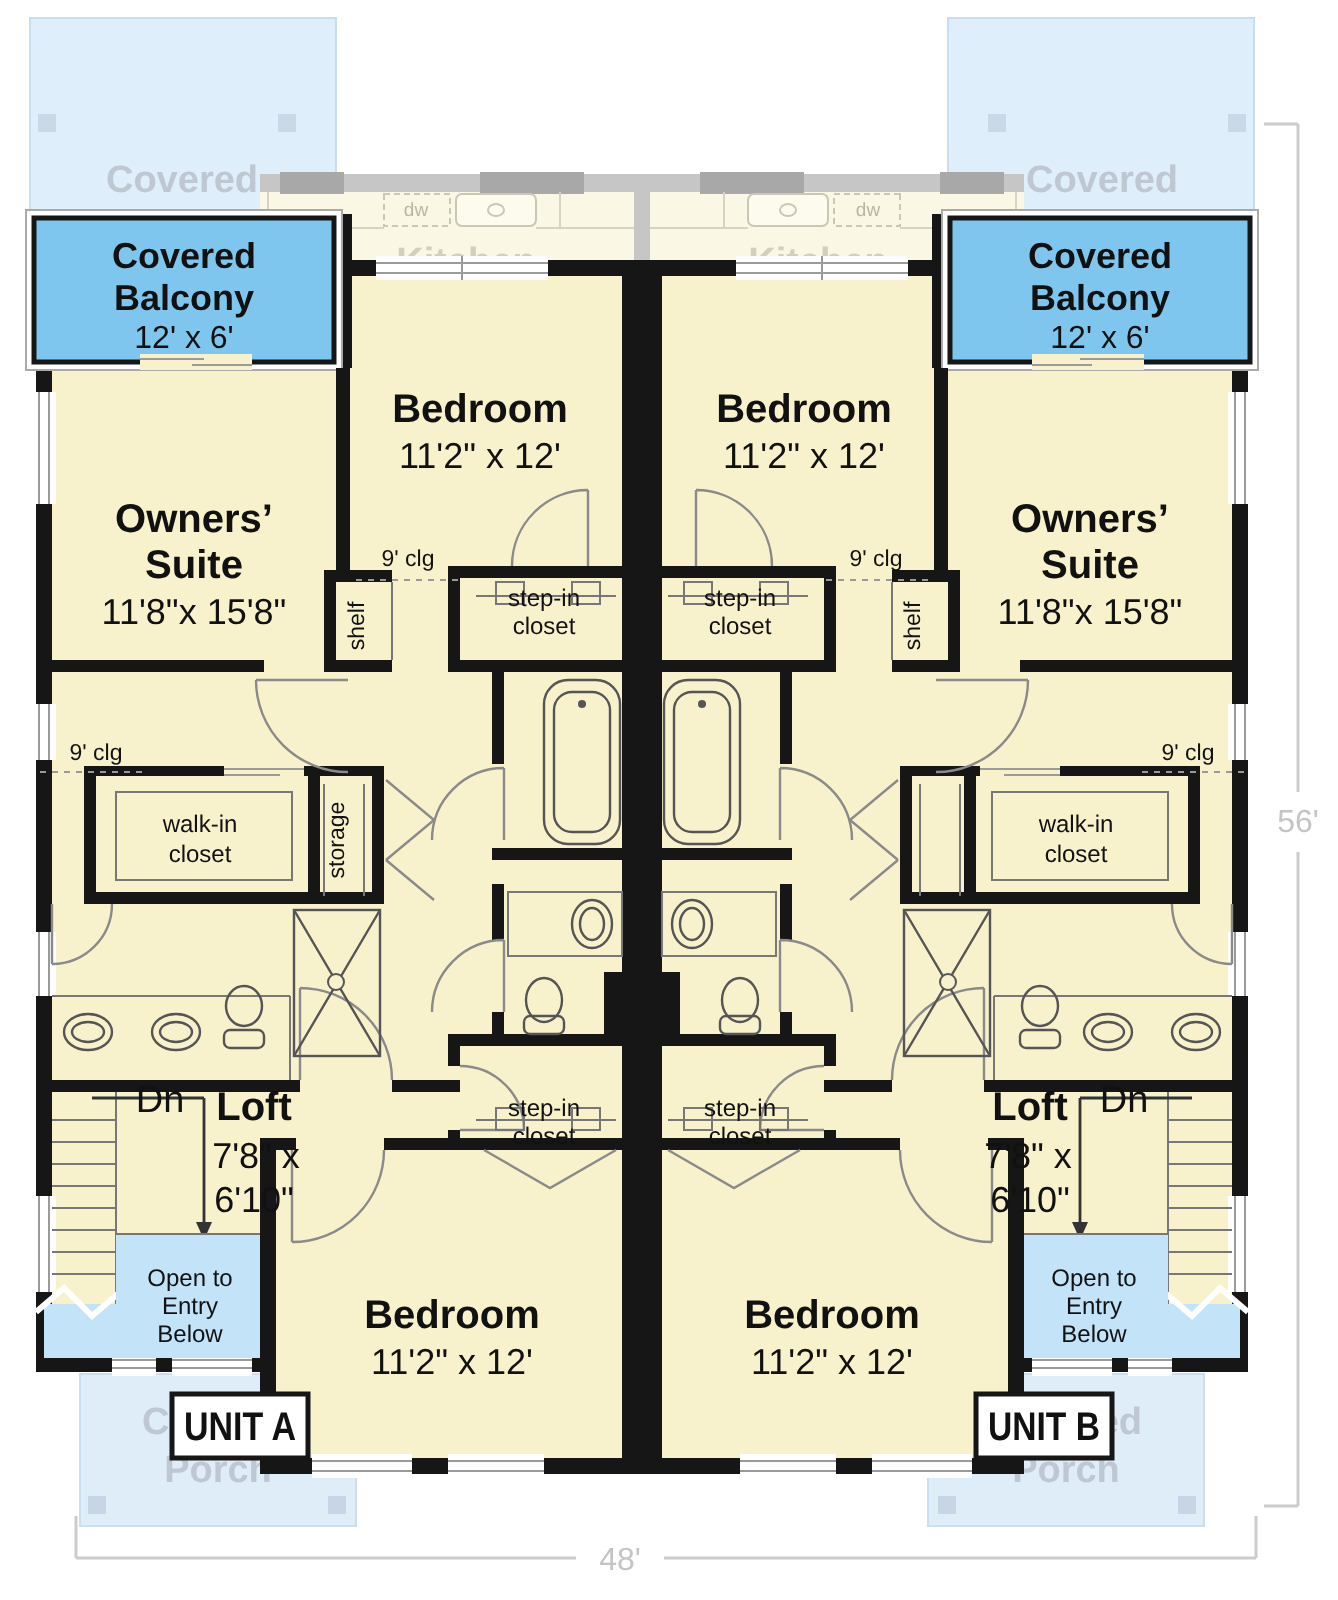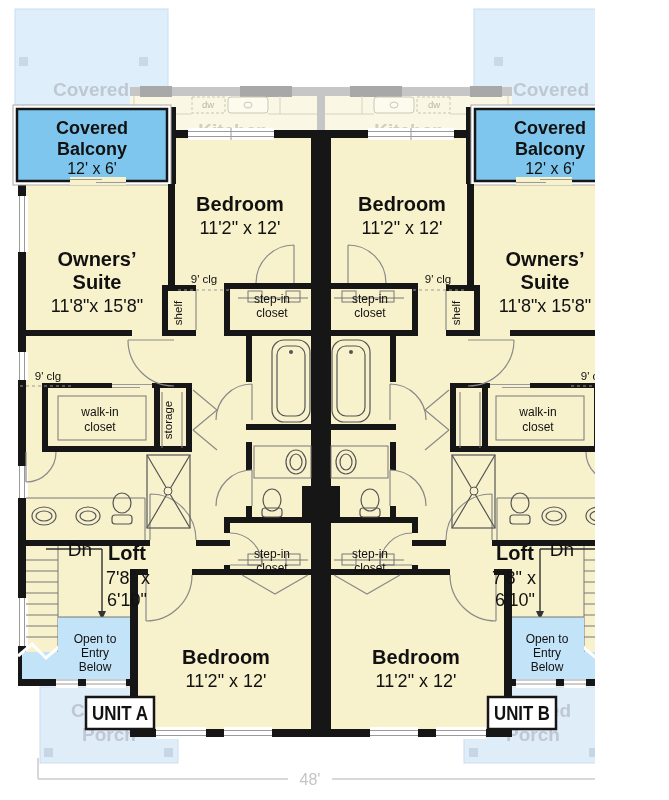--- a/index.html
+++ b/index.html
@@ -1,16 +1,16 @@
 <!DOCTYPE html>
 <html><head>
 <meta charset="utf-8">
 <style>
   html,body{margin:0;padding:0;background:#ffffff;}
-  .stage{position:relative;width:595px;height:800px;background:#ffffff;overflow:hidden;
+  .stage{position:relative;width:669px;height:800px;background:#ffffff;overflow:hidden;
          font-family:"Liberation Sans",sans-serif;}
   svg text{font-family:"Liberation Sans",sans-serif;fill:#111;}
   .t-room{font-size:20px;font-weight:bold;}
   .t-rdim{font-size:18px;}
   .t-balc{font-size:18px;font-weight:bold;}
   .t-bdim{font-size:16px;}
   .t-sm{font-size:12px;}
   .t-clg{font-size:11.5px;}
   .t-dn{font-size:19px;}
   .t-open{font-size:12px;}

